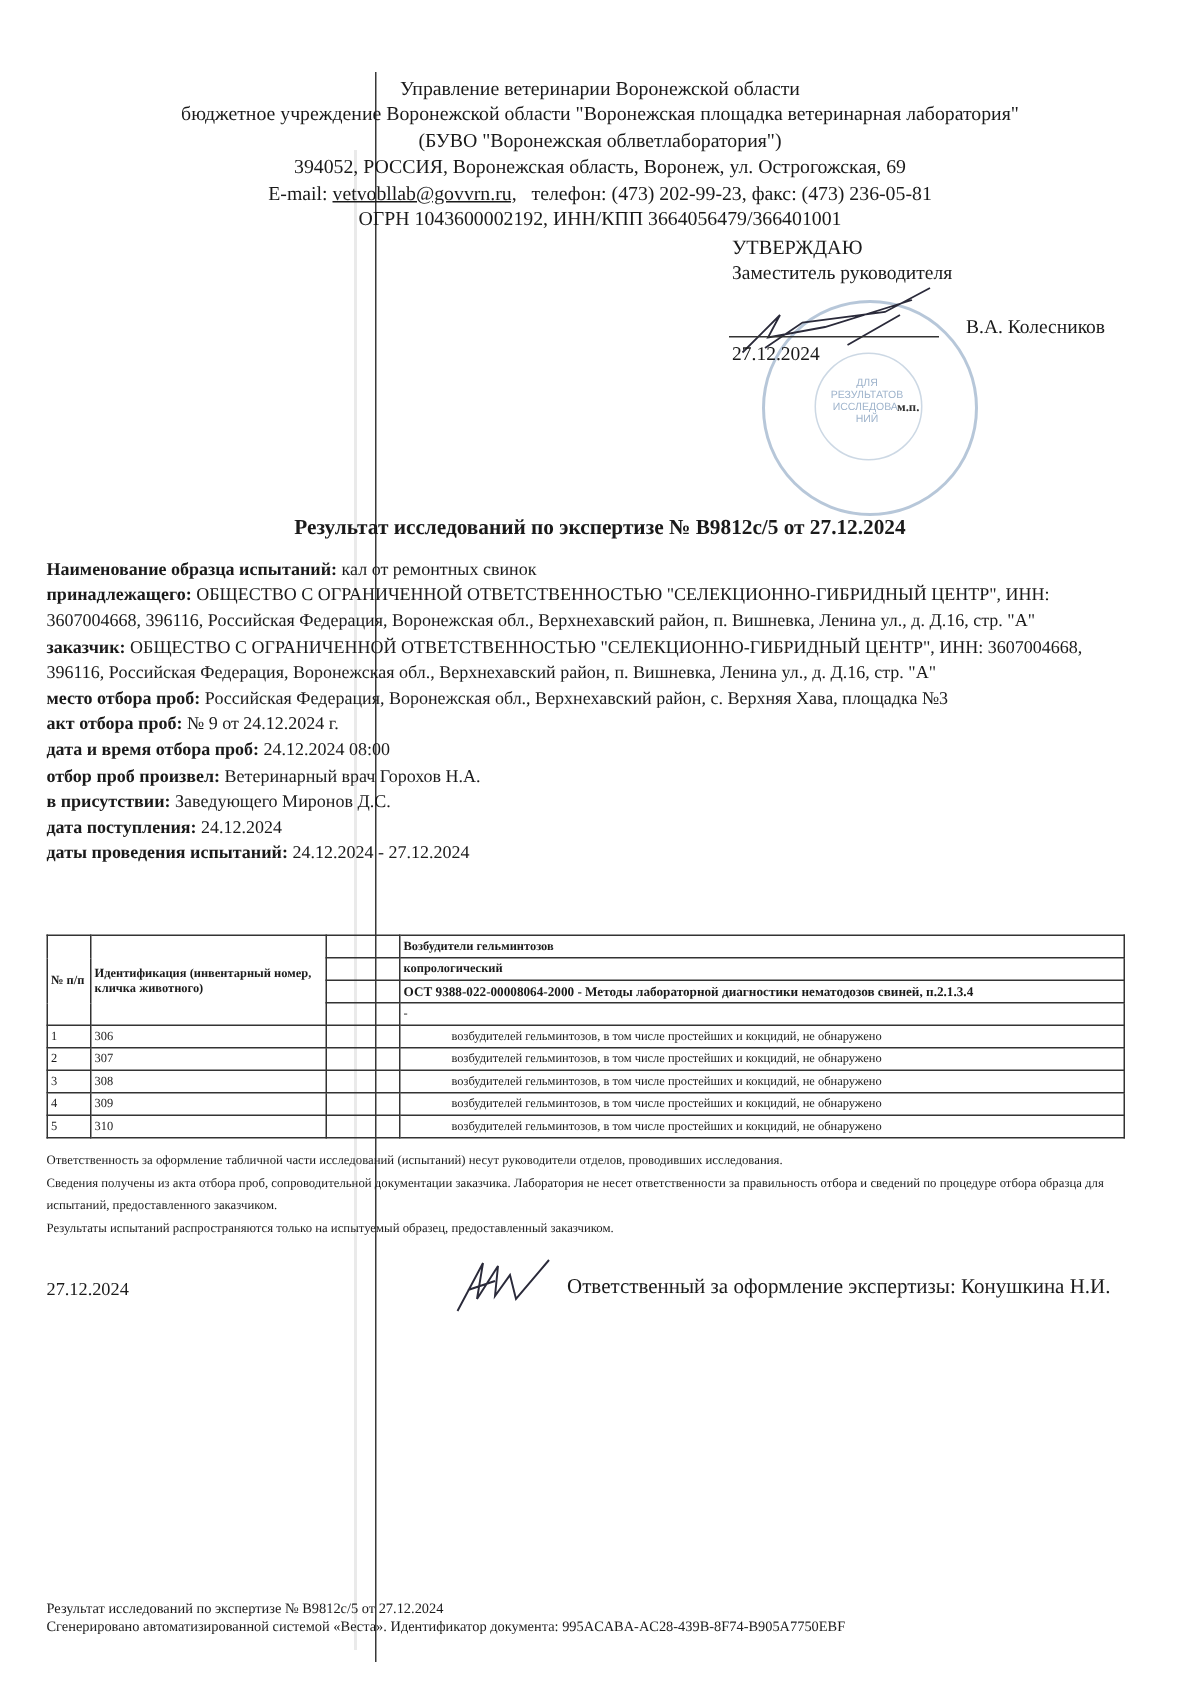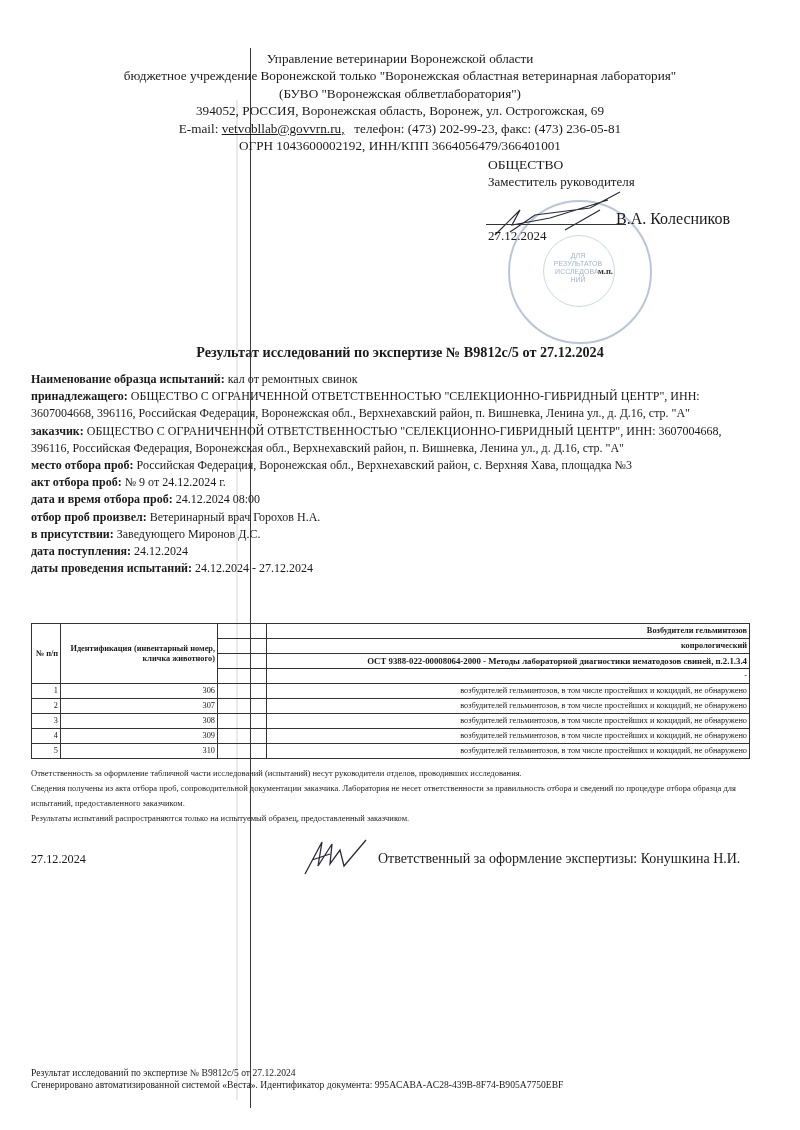--- a/index.html
+++ b/index.html
@@ -8,38 +8,38 @@
   .page { position: absolute; left: 0; top: 0; width: 800px; height: 1130px; }
   .vline { position: absolute; left: 250px; top: 48px; width: 1px; height: 1060px; background: #222; opacity: 0.9; }
   .vline-faint { position: absolute; left: 236px; top: 100px; width: 2px; height: 1000px; background: #eaeaea; }
 
   .header { position: absolute; left: 60px; top: 50px; width: 680px; text-align: center; font-size: 13.2px; line-height: 17.4px; }
   .header .email { text-decoration: underline; }
 
   .approve { position: absolute; left: 488px; top: 156px; font-size: 13px; line-height: 17px; }
   .approve .title { font-size: 13.5px; }
   .sign-line { position: absolute; left: 486px; top: 224px; width: 140px; height: 1px; background: #333; }
-  .approve-name { position: absolute; left: 616px; top: 210px; font-size: 16px; }
+  .approve-name { position: absolute; left: 644px; top: 210px; font-size: 13px; }
   .approve-date { position: absolute; left: 488px; top: 228px; font-size: 13px; }
   .sig1 { position: absolute; left: 490px; top: 190px; width: 140px; height: 50px; }
 
   .stamp { position: absolute; left: 508px; top: 200px; width: 140px; height: 140px; border-radius: 50%;
            border: 2px solid #9fb4cc; opacity: 0.75; }
   .stamp-inner { position: absolute; left: 543px; top: 235px; width: 70px; height: 70px; border-radius: 50%;
            border: 1.5px solid #b7c7d9; opacity: 0.7; }
   .stamp-text { position: absolute; left: 553px; top: 252px; width: 50px; text-align: center; font-size: 7px; line-height: 8px; color: #9fb4cc; font-family: "Liberation Sans", sans-serif; }
   .stamp-mp { position: absolute; left: 598px; top: 266px; font-size: 8.5px; font-weight: bold; color: #333; text-align: center; }
 
   .doc-title { position: absolute; left: 0; top: 344px; width: 800px; text-align: center; font-size: 14.2px; font-weight: bold; }
 
   .fields { position: absolute; left: 31px; top: 371px; width: 730px; font-size: 12px; line-height: 17.2px; }
   .fields .row b { font-weight: bold; }
 
   table.results { position: absolute; left: 31px; top: 623px; width: 719px; border-collapse: collapse; font-size: 8.3px; }
-  table.results td { border: 1px solid #333; padding: 0 2px; text-align: right; height: 14px; line-height: 10px; }
+  table.results td { border: 1px solid #333; padding: 0 2px; text-align: left; height: 14px; line-height: 10px; }
   table.results td.hdr-id { font-weight: bold; line-height: 10px; }
   table.results td.bold { font-weight: bold; }
   table.results td.res { font-size: 8.3px; padding-left: 34px; }
 
   .notes { position: absolute; left: 31px; top: 766px; width: 740px; font-size: 8.5px; line-height: 15px; }
 
   .footer-date { position: absolute; left: 31px; top: 852px; font-size: 12.2px; }
   .resp { position: absolute; left: 378px; top: 851px; font-size: 14px; }
   .sig2 { position: absolute; left: 300px; top: 836px; width: 70px; height: 40px; }
 
@@ -47,38 +47,38 @@
 </style>
 </head>
 <body>
 
 <div class="page">
   <div class="vline-faint"></div>
   <div class="vline"></div>
 
   <div class="header">
     <div>Управление ветеринарии Воронежской области</div>
-    <div>бюджетное учреждение Воронежской только "Воронежская областная ветеринарная лаборатория"</div>
+    <div>бюджетное учреждение Воронежской области "Воронежская площадка ветеринарная лаборатория"</div>
     <div>(БУВО "Воронежская облветлаборатория")</div>
     <div>394052, РОССИЯ, Воронежская область, Воронеж, ул. Острогожская, 69</div>
     <div>
       <span>E-mail:</span>
       <span class="email">vetvobllab@govvrn.ru,</span>&nbsp;&nbsp;
       <span>телефон: (473) 202-99-23, факс: (473) 236-05-81</span>
     </div>
     <div>ОГРН 1043600002192, ИНН/КПП 3664056479/366401001</div>
   </div>
 
   <div class="stamp"></div>
   <div class="stamp-inner"></div>
   <div class="stamp-text">ДЛЯ РЕЗУЛЬТАТОВ ИССЛЕДОВА-НИЙ</div>
   <div class="stamp-mp">м.п.</div>
 
   <div class="approve">
-    <div class="title">ОБЩЕСТВО</div>
+    <div class="title">УТВЕРЖДАЮ</div>
     <div>Заместитель руководителя</div>
   </div>
   <svg class="sig1" viewBox="0 0 140 50">
     <path d="M5 45 L30 20 L22 35 L60 28 L118 10 M20 42 L45 25 L100 18 L130 2 M75 40 L110 20" stroke="#2a2a3a" stroke-width="1.2" fill="none"></path>
   </svg>
   <div class="sign-line"></div>
   <div class="approve-name">В.А. Колесников</div>
   <div class="approve-date">27.12.2024</div>
 
   <div class="doc-title">Результат исследований по экспертизе № В9812с/5 от 27.12.2024</div>

